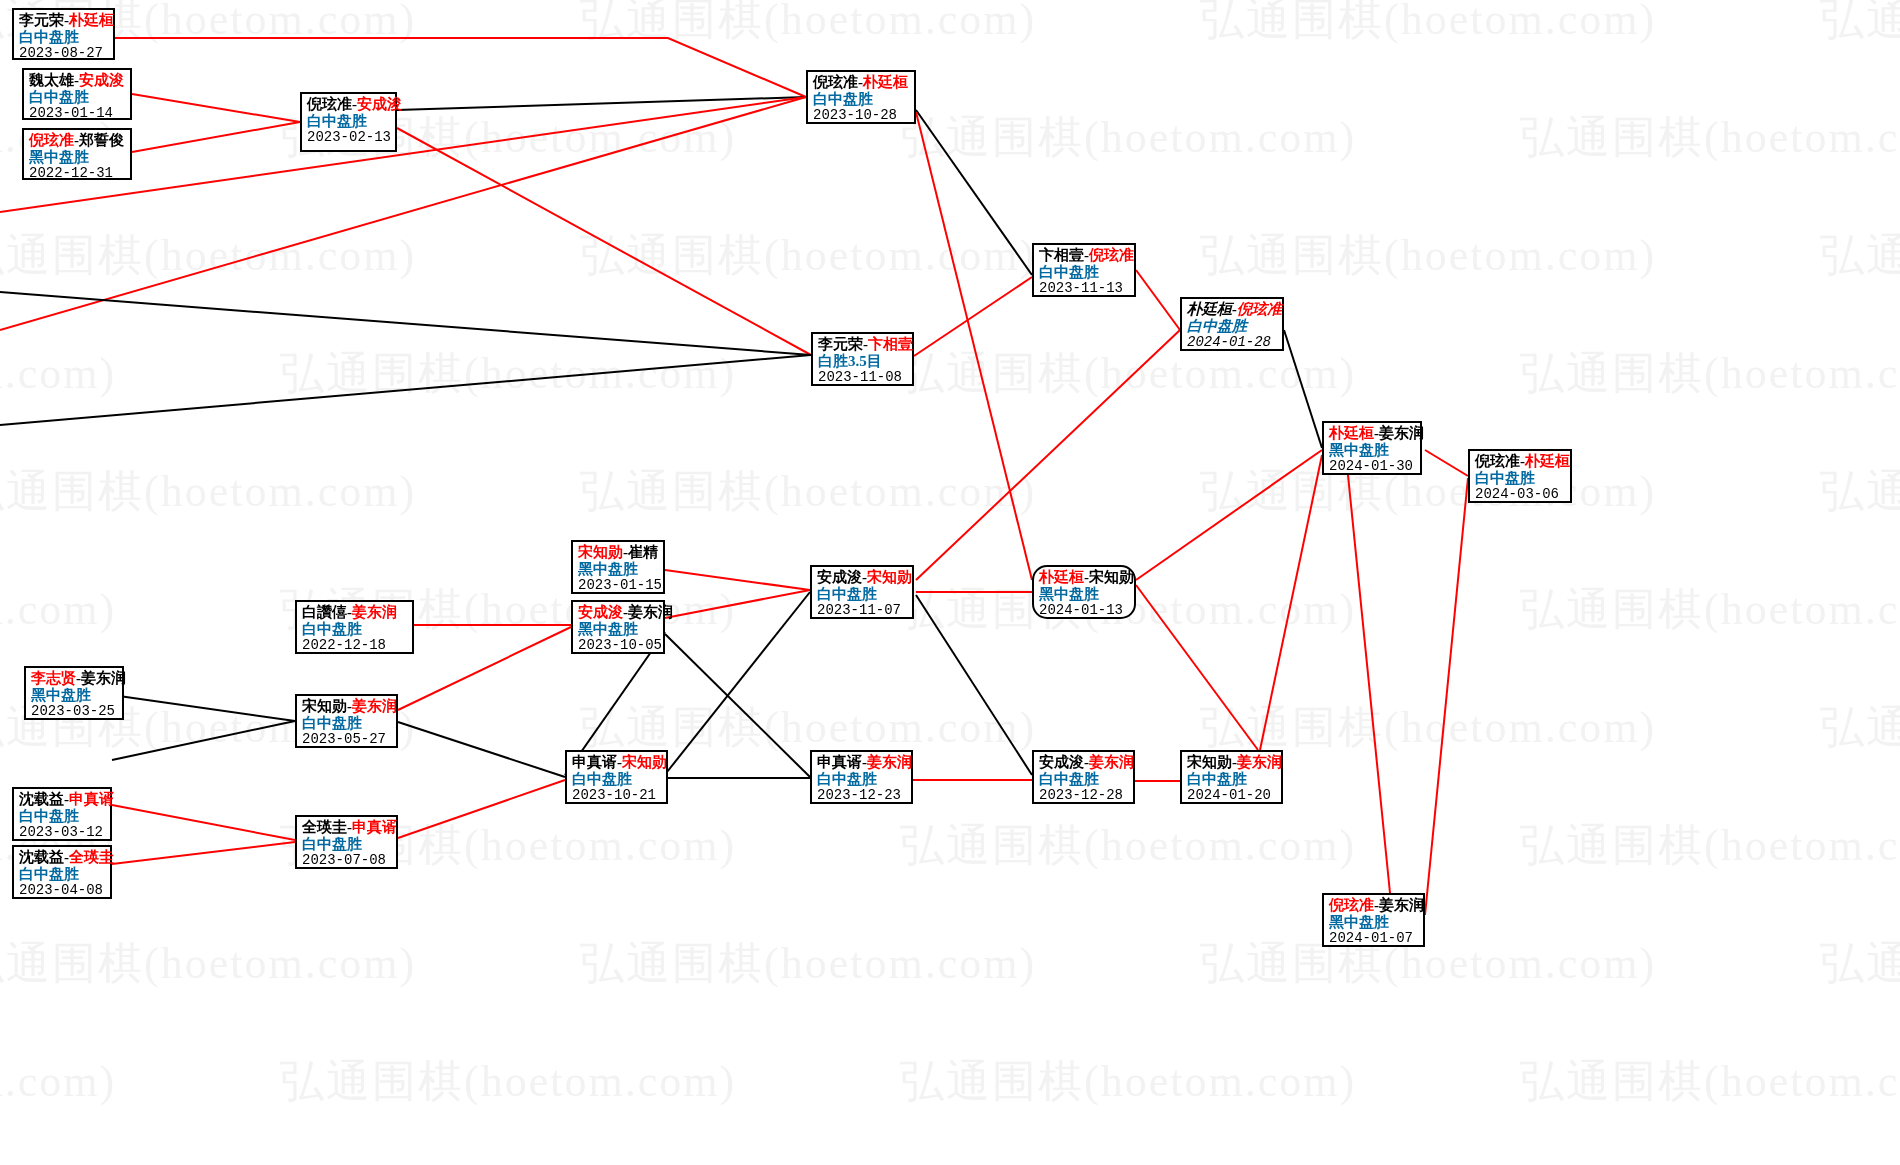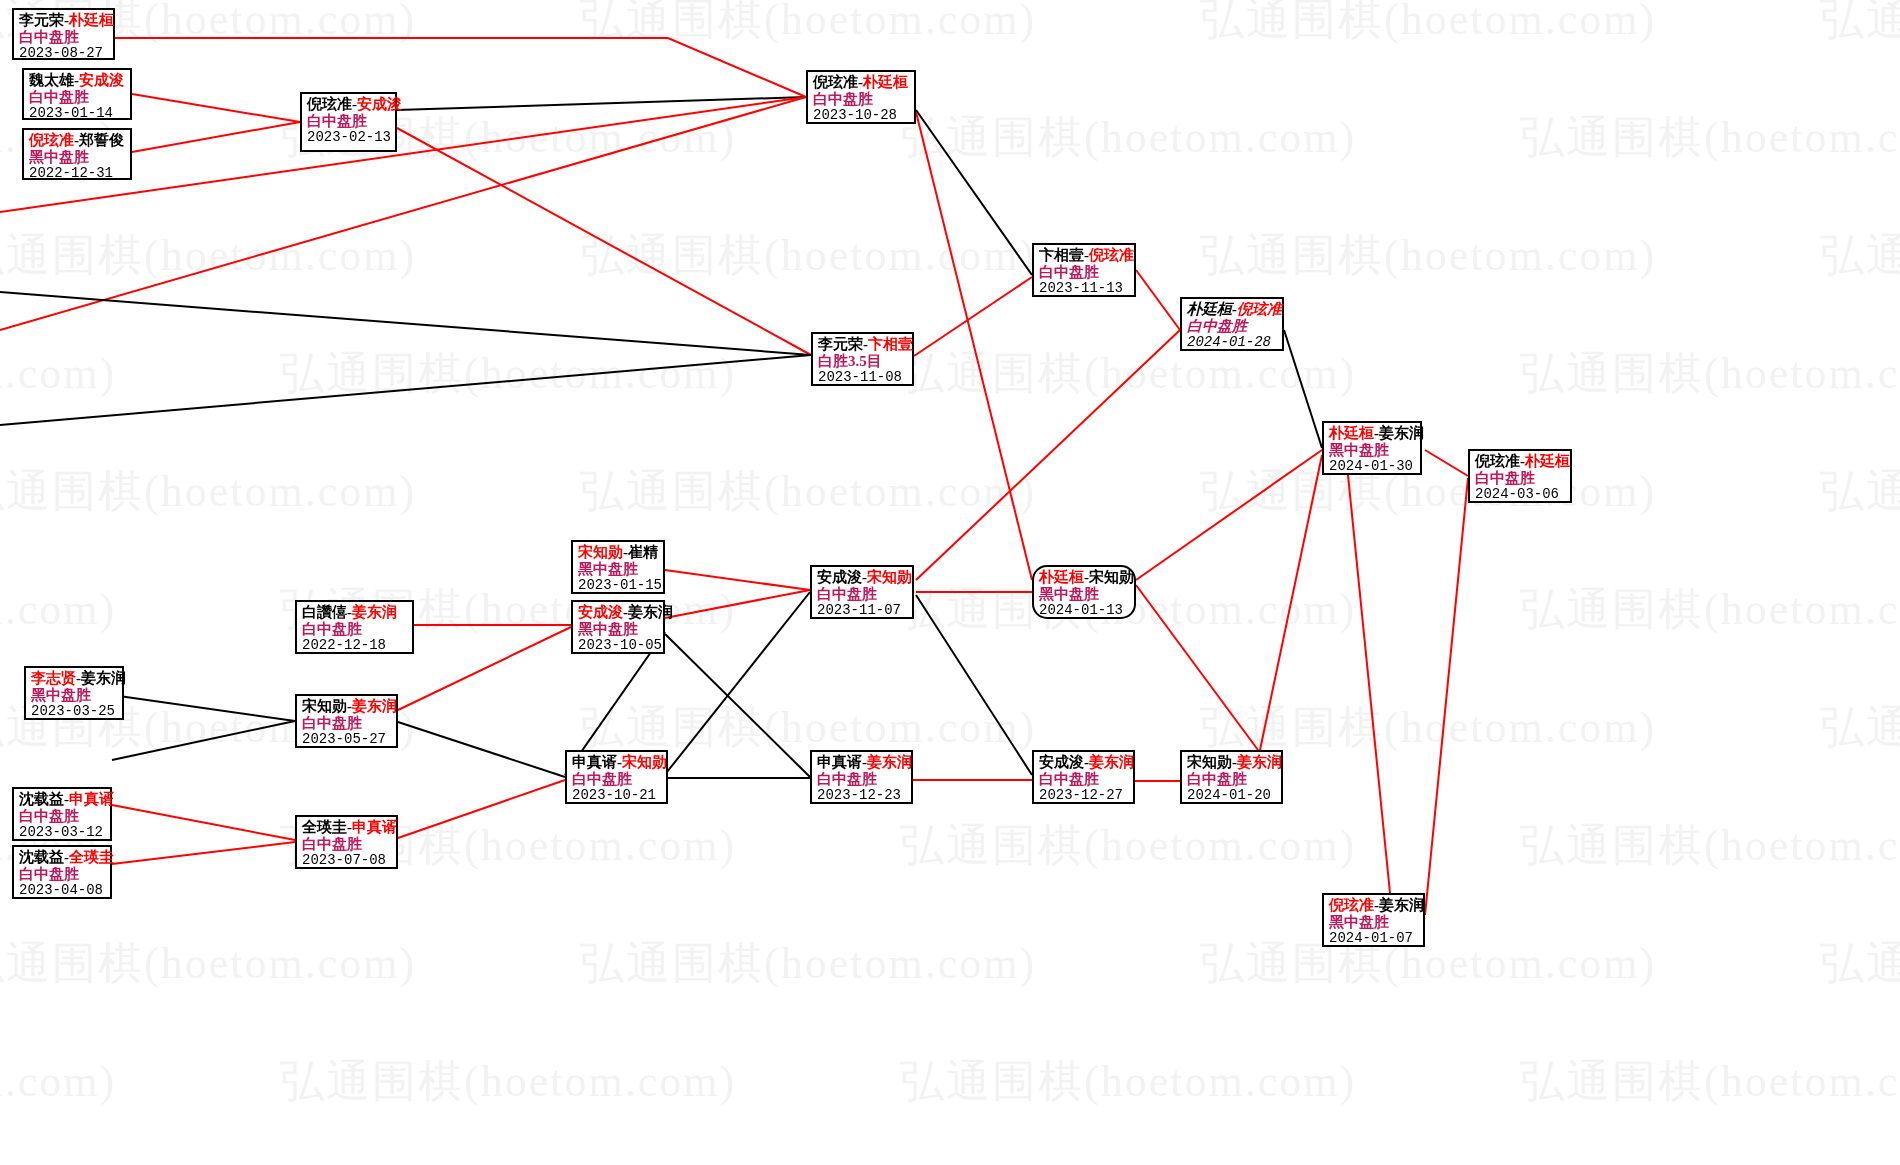--- a/index.html
+++ b/index.html
@@ -55,21 +55,21 @@
     font-size: 15px;
     font-weight: 700;
     color: #000000;
   }
   .node .ttl .w { color: #ff0000; }
   .node .ttl .l { color: #000000; }
   .node .res {
     font-family: "Liberation Serif", "DejaVu Serif", serif;
     font-size: 15px;
     font-weight: 700;
-    color: #be185d;
+    color: #0369a1;
   }
   .node .dt {
     font-family: "Liberation Mono", "DejaVu Sans Mono", monospace;
     font-size: 14px;
     color: #000000;
   }
 </style>
 </head>
 <body>
 
@@ -252,21 +252,21 @@
         <div class="dt">2023-10-21</div>
       </div>
       <div class="node" style="left: 810px; top: 750px; width: 103px; height: 54px;">
         <div class="ttl"><span class="l">申真谞</span><span>-</span><span class="w">姜东润</span></div>
         <div class="res">白中盘胜</div>
         <div class="dt">2023-12-23</div>
       </div>
       <div class="node" style="left: 1032px; top: 750px; width: 103px; height: 54px;">
         <div class="ttl"><span class="l">安成浚</span><span>-</span><span class="w">姜东润</span></div>
         <div class="res">白中盘胜</div>
-        <div class="dt">2023-12-27</div>
+        <div class="dt">2023-12-28</div>
       </div>
       <div class="node" style="left: 1180px; top: 750px; width: 103px; height: 54px;">
         <div class="ttl"><span class="l">宋知勋</span><span>-</span><span class="w">姜东润</span></div>
         <div class="res">白中盘胜</div>
         <div class="dt">2024-01-20</div>
       </div>
       <div class="node" style="left: 12px; top: 787px; width: 100px; height: 54px;">
         <div class="ttl"><span class="l">沈载益</span><span>-</span><span class="w">申真谞</span></div>
         <div class="res">白中盘胜</div>
         <div class="dt">2023-03-12</div>

